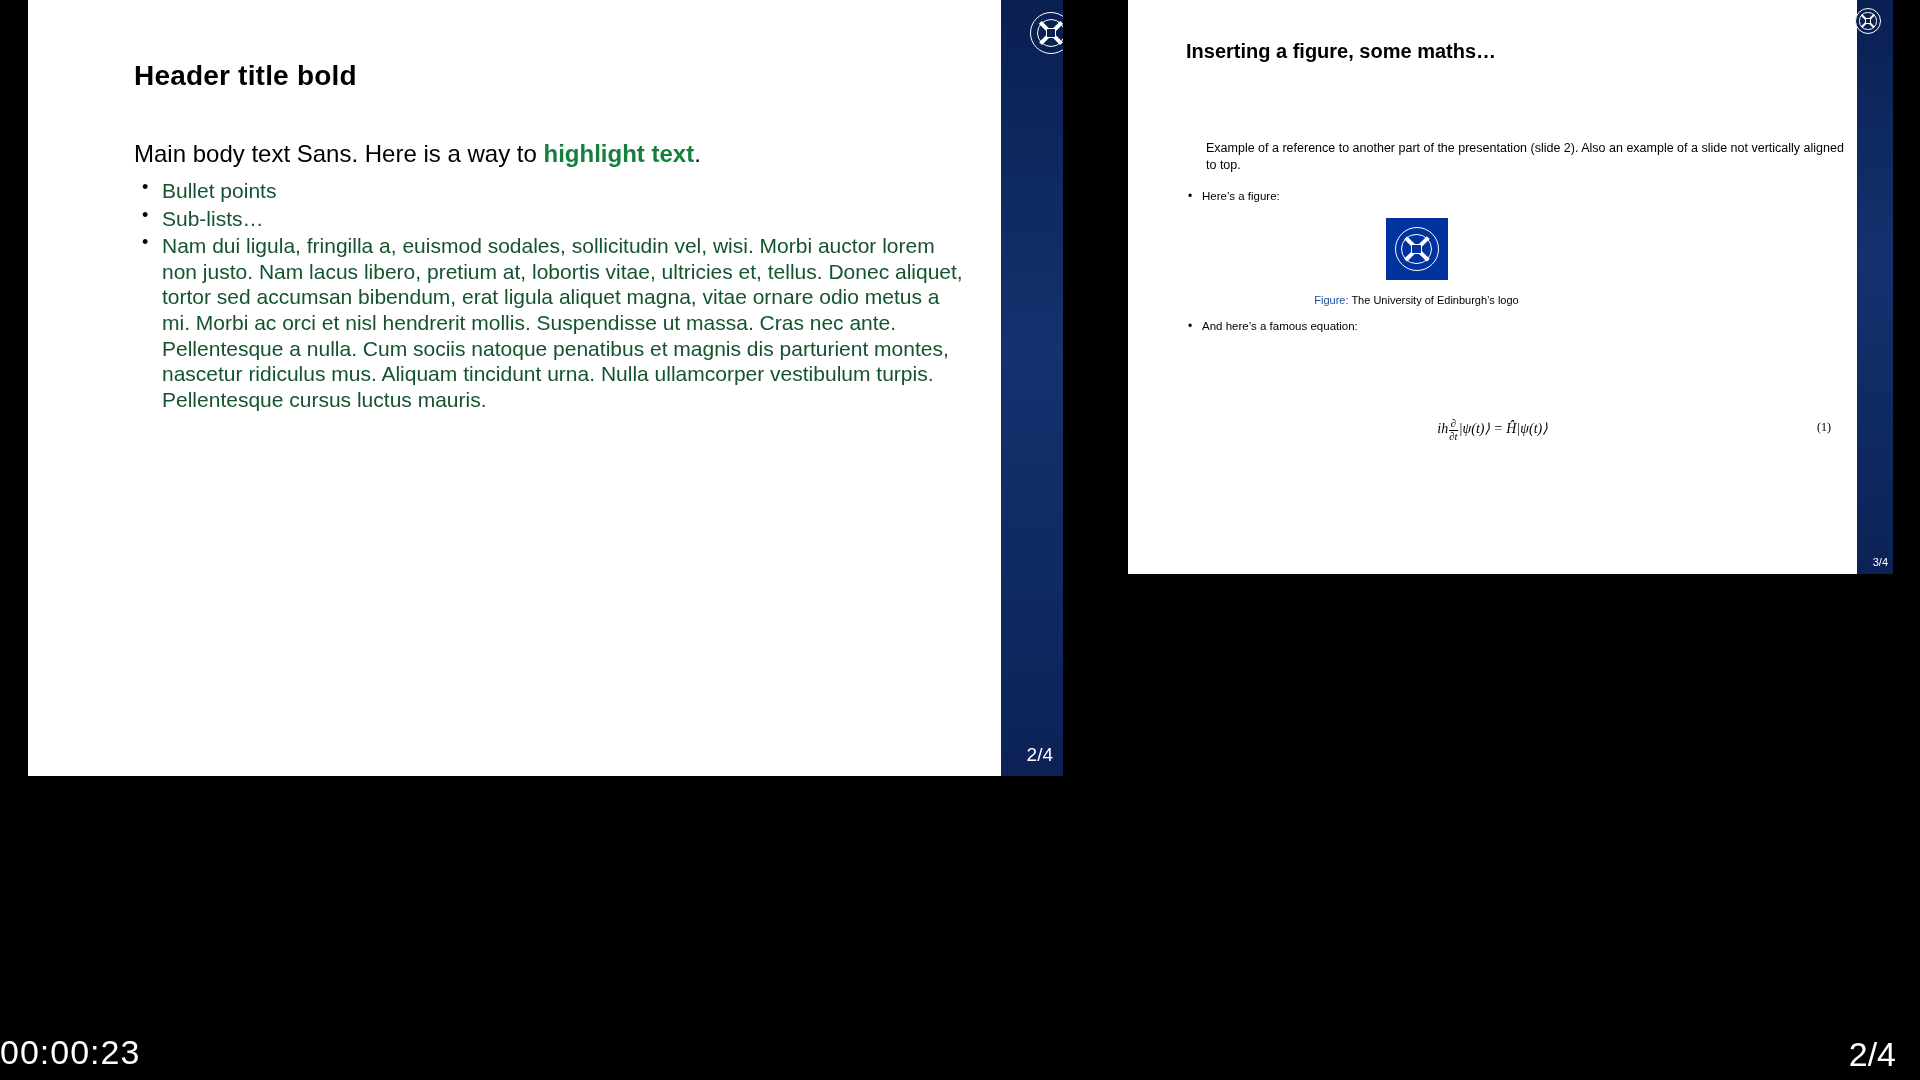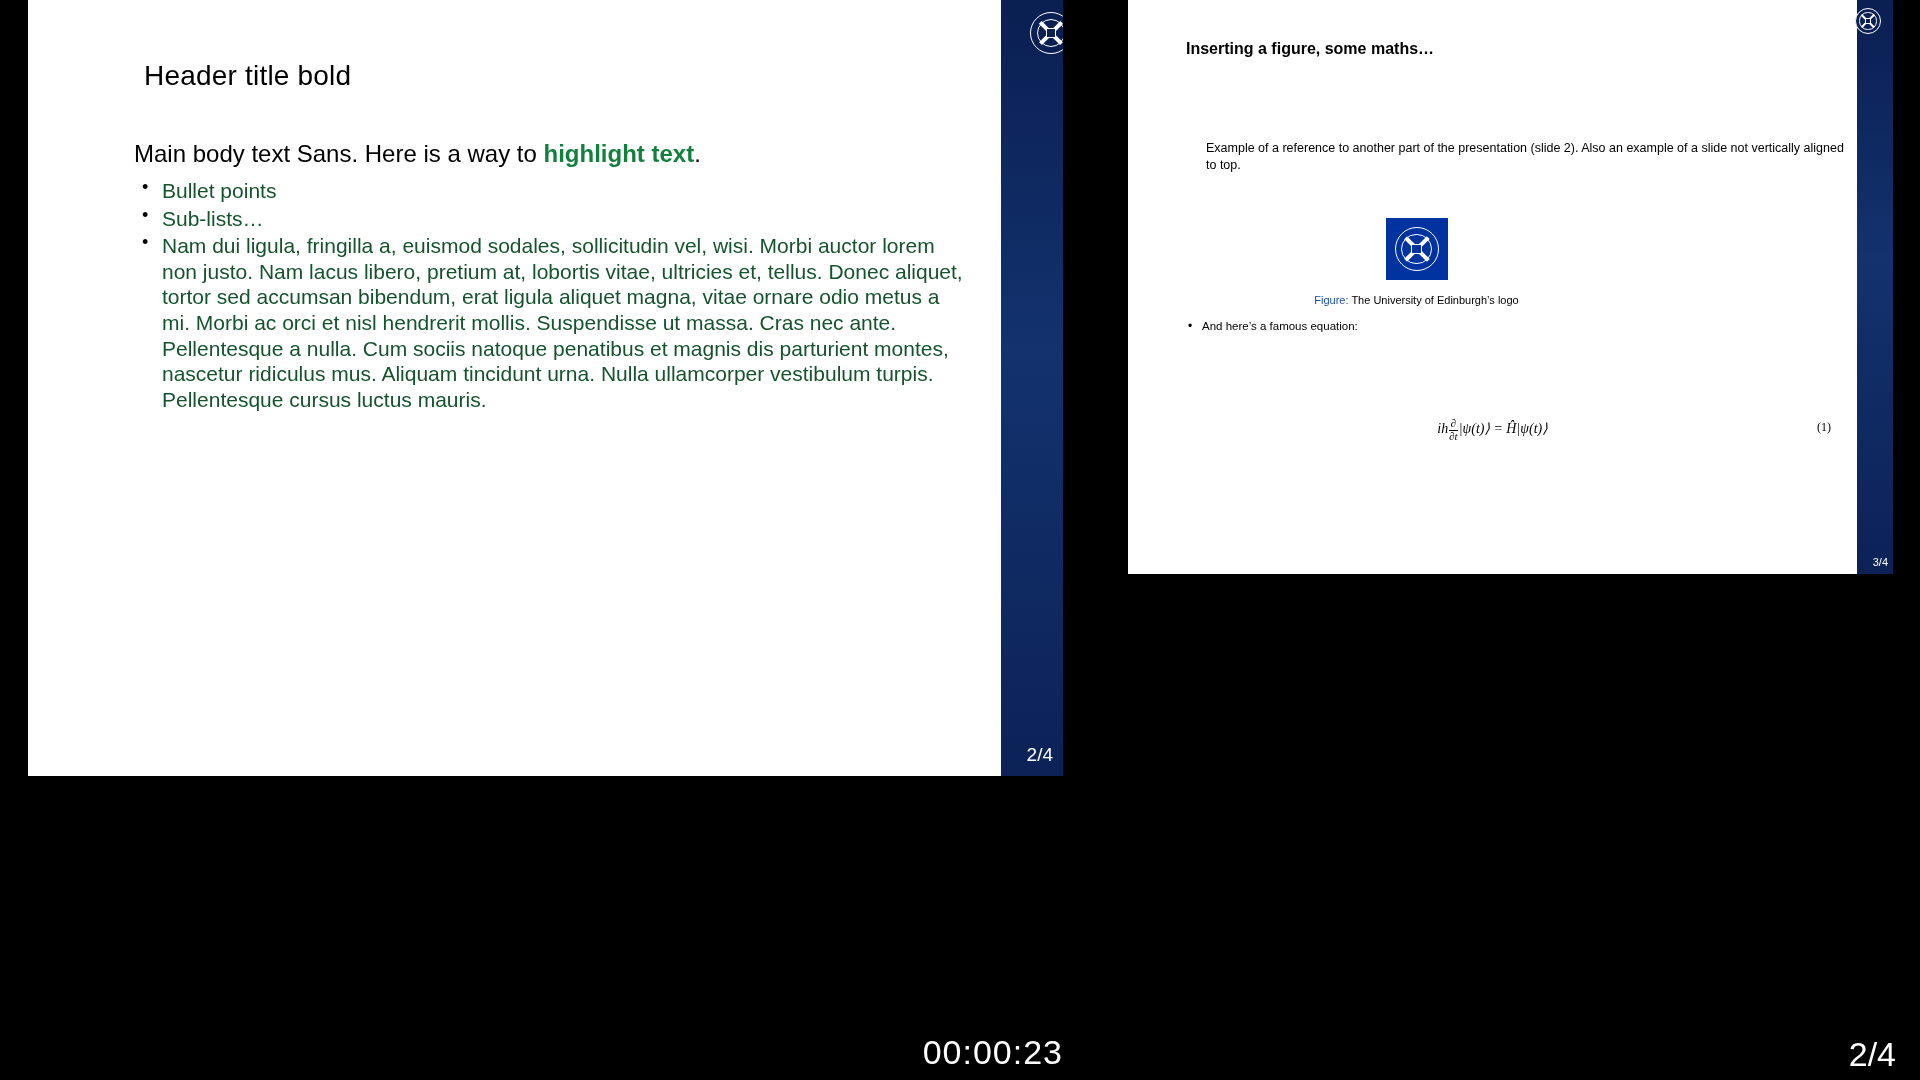--- a/index.html
+++ b/index.html
@@ -49,24 +49,24 @@
   .slide-current .body {
     position: absolute;
     left: 0;
     top: 0;
     width: 973px;
     height: 100%;
     padding: 0;
   }
   .cur-title {
     position: absolute;
-    left: 116px;
+    left: 106px;
     top: 60px;
     font-size: 28px;
-    font-weight: normal;
+    font-weight: bold;
     color: #000000;
     letter-spacing: 0.2px;
   }
   .cur-intro {
     position: absolute;
     left: 106px;
     top: 140px;
     font-size: 24px;
     color: #000000;
     width: 830px;
@@ -140,21 +140,21 @@
     position: absolute;
     right: 5px;
     bottom: 6px;
     color: #ffffff;
     font-size: 11px;
   }
   .next-title {
     position: absolute;
     left: 58px;
     top: 40px;
-    font-size: 16px;
+    font-size: 20px;
     font-weight: bold;
     color: #000000;
   }
   .next-para {
     position: absolute;
     left: 58px;
     top: 140px;
     width: 640px;
     font-size: 12.5px;
     color: #000000;
@@ -249,21 +249,21 @@
   .notes p {
     margin: 0 0 22px 0;
   }
 
   
   .bottom-timer {
     position: absolute;
     left: 0;
     bottom: 8px;
     width: 1063px;
-    text-align: right;
+    text-align: left;
     color: #ffffff;
     font-size: 34px;
     letter-spacing: 1px;
   }
   .bottom-page {
     position: absolute;
     right: 24px;
     bottom: 6px;
     color: #ffffff;
     font-size: 34px;
@@ -366,20 +366,23 @@
     </div>
 
     <div class="page-num">2/4</div>
   </div>
 
   <div class="slide-next">
     <div class="next-title">Inserting a figure, some maths…</div>
 
     <div class="next-para">Example of a reference to another part of the presentation (slide 2). Also an example of a slide not vertically aligned to top.</div>
 
+    <div class="next-bullets">
+      <div class="b">Here’s a figure:</div>
+    </div>
 
     <div class="fig-wrap">
       <div class="fig-logo">
         <div class="crest crest-fig">
           <div class="inner"></div>
           <div class="cross-a"></div>
           <div class="cross-b"></div>
           <div class="center"></div>
         </div>
       </div>

